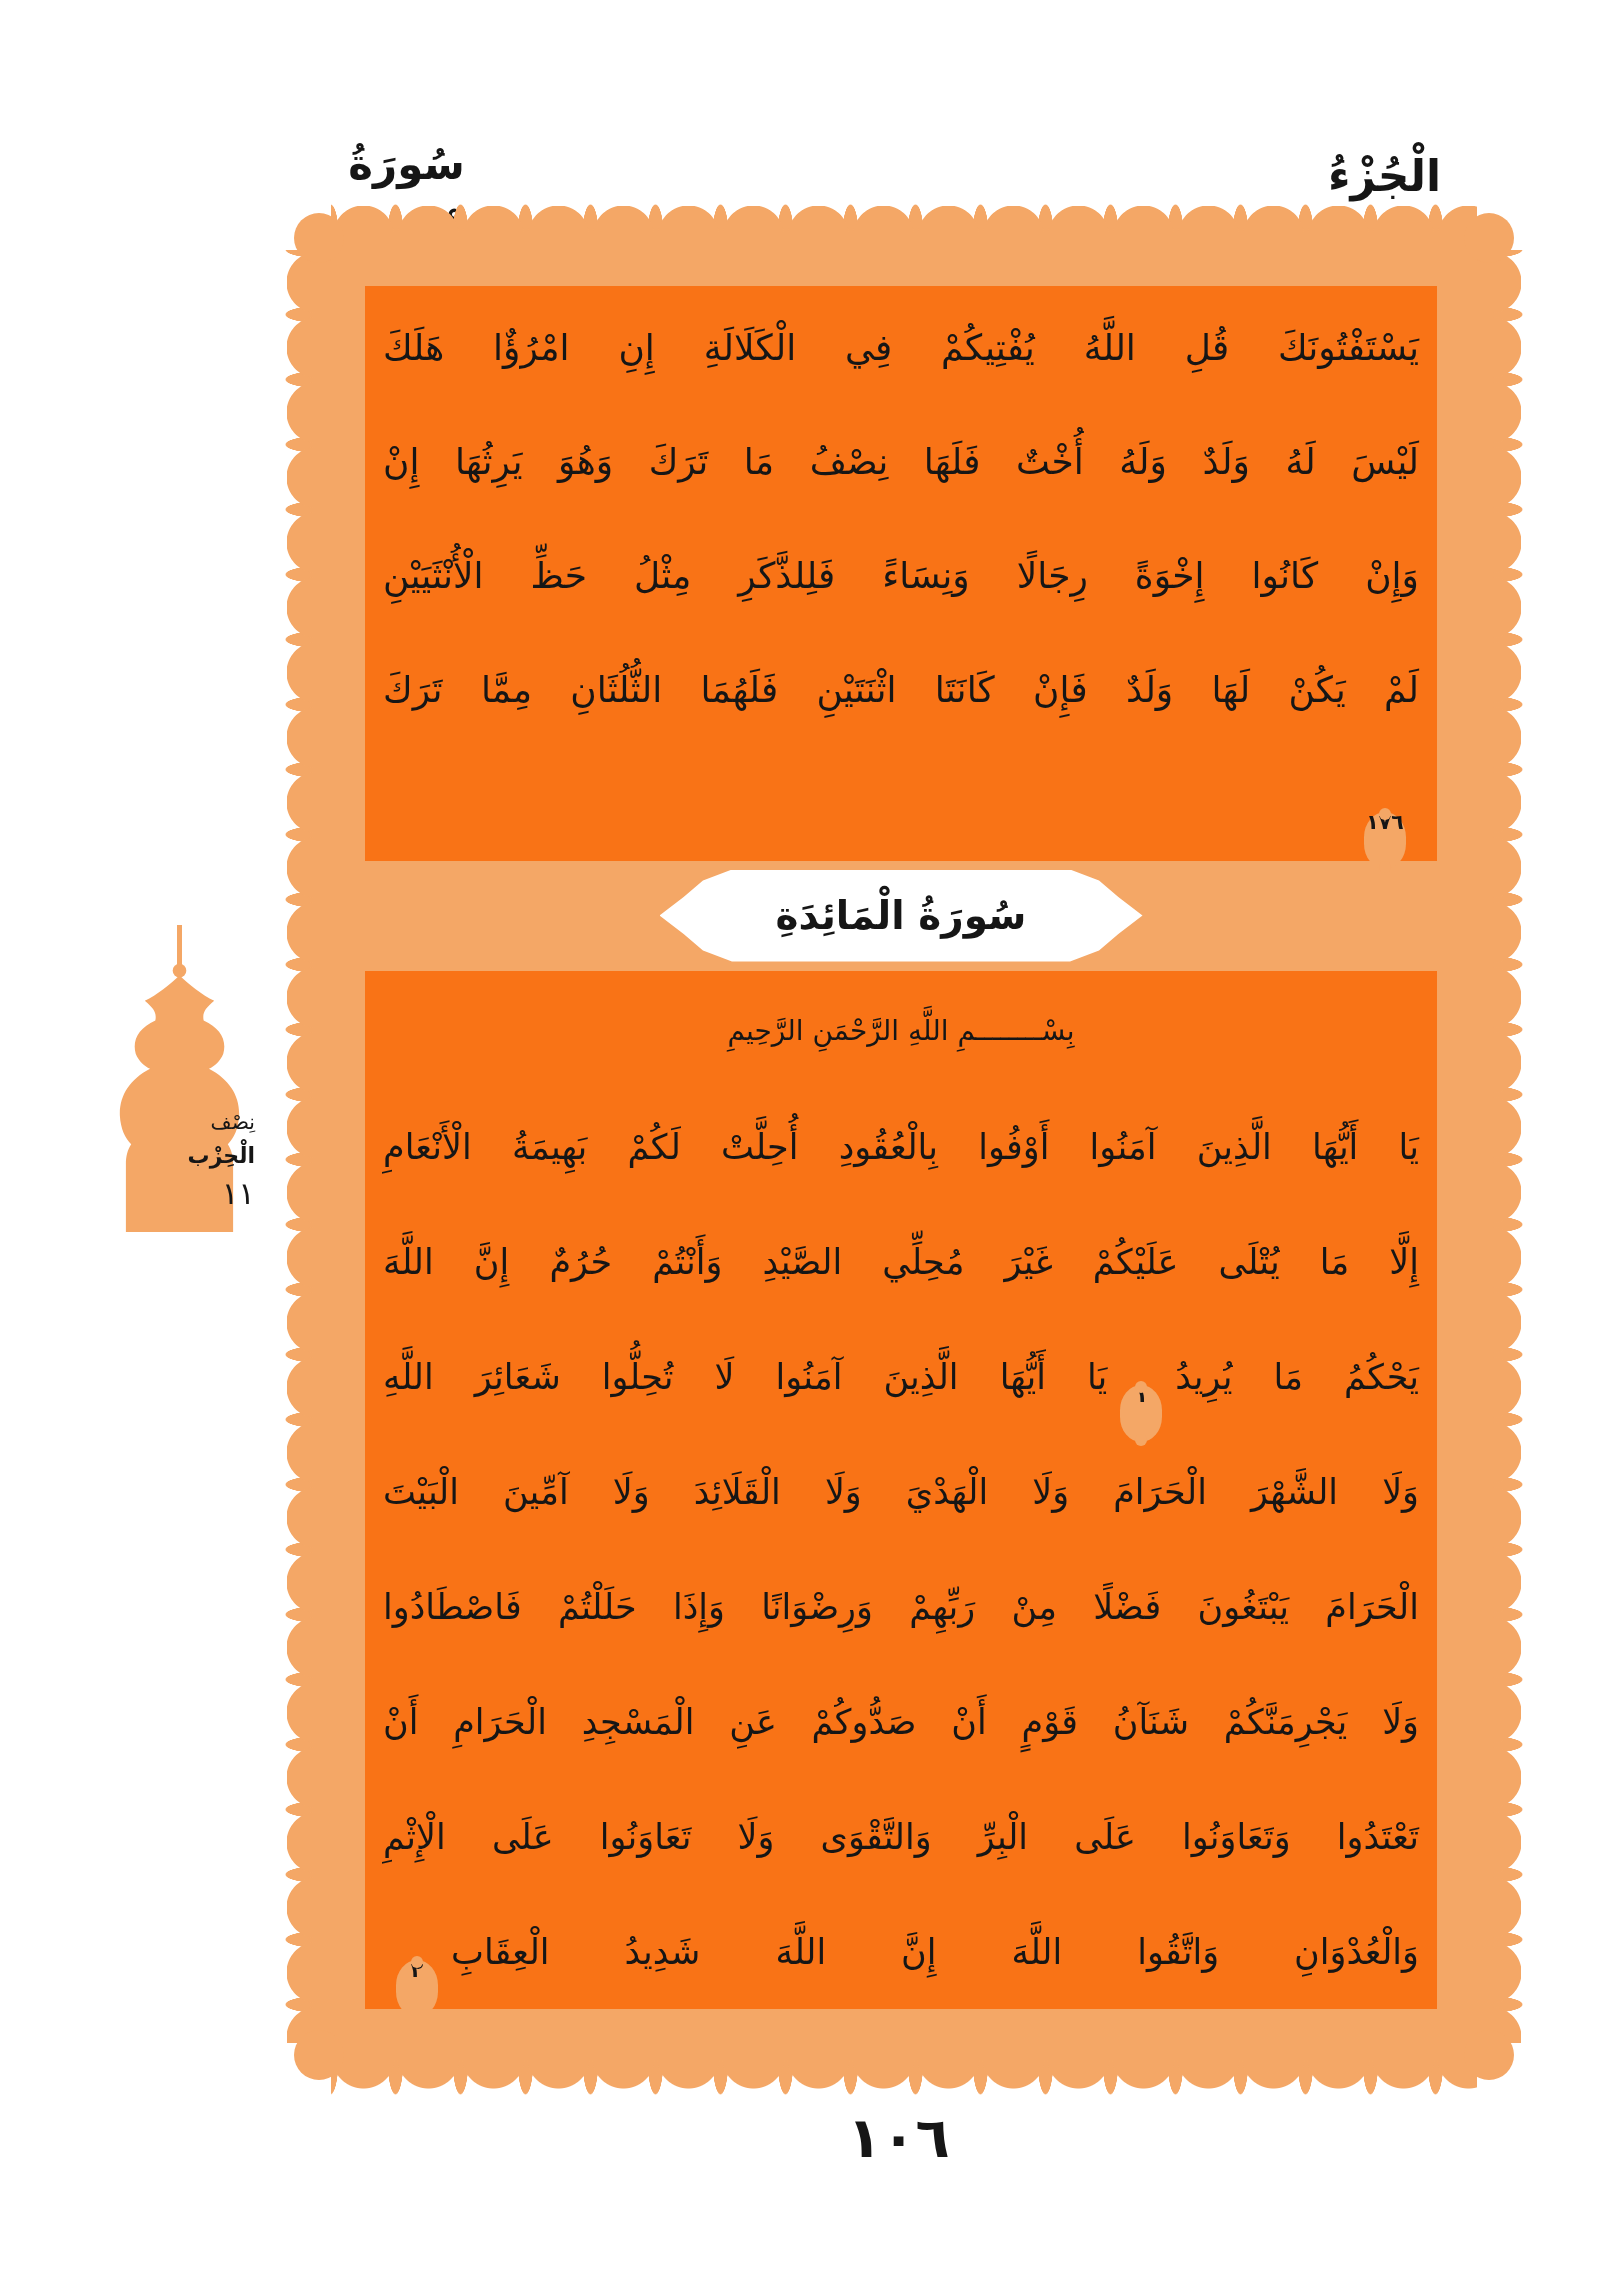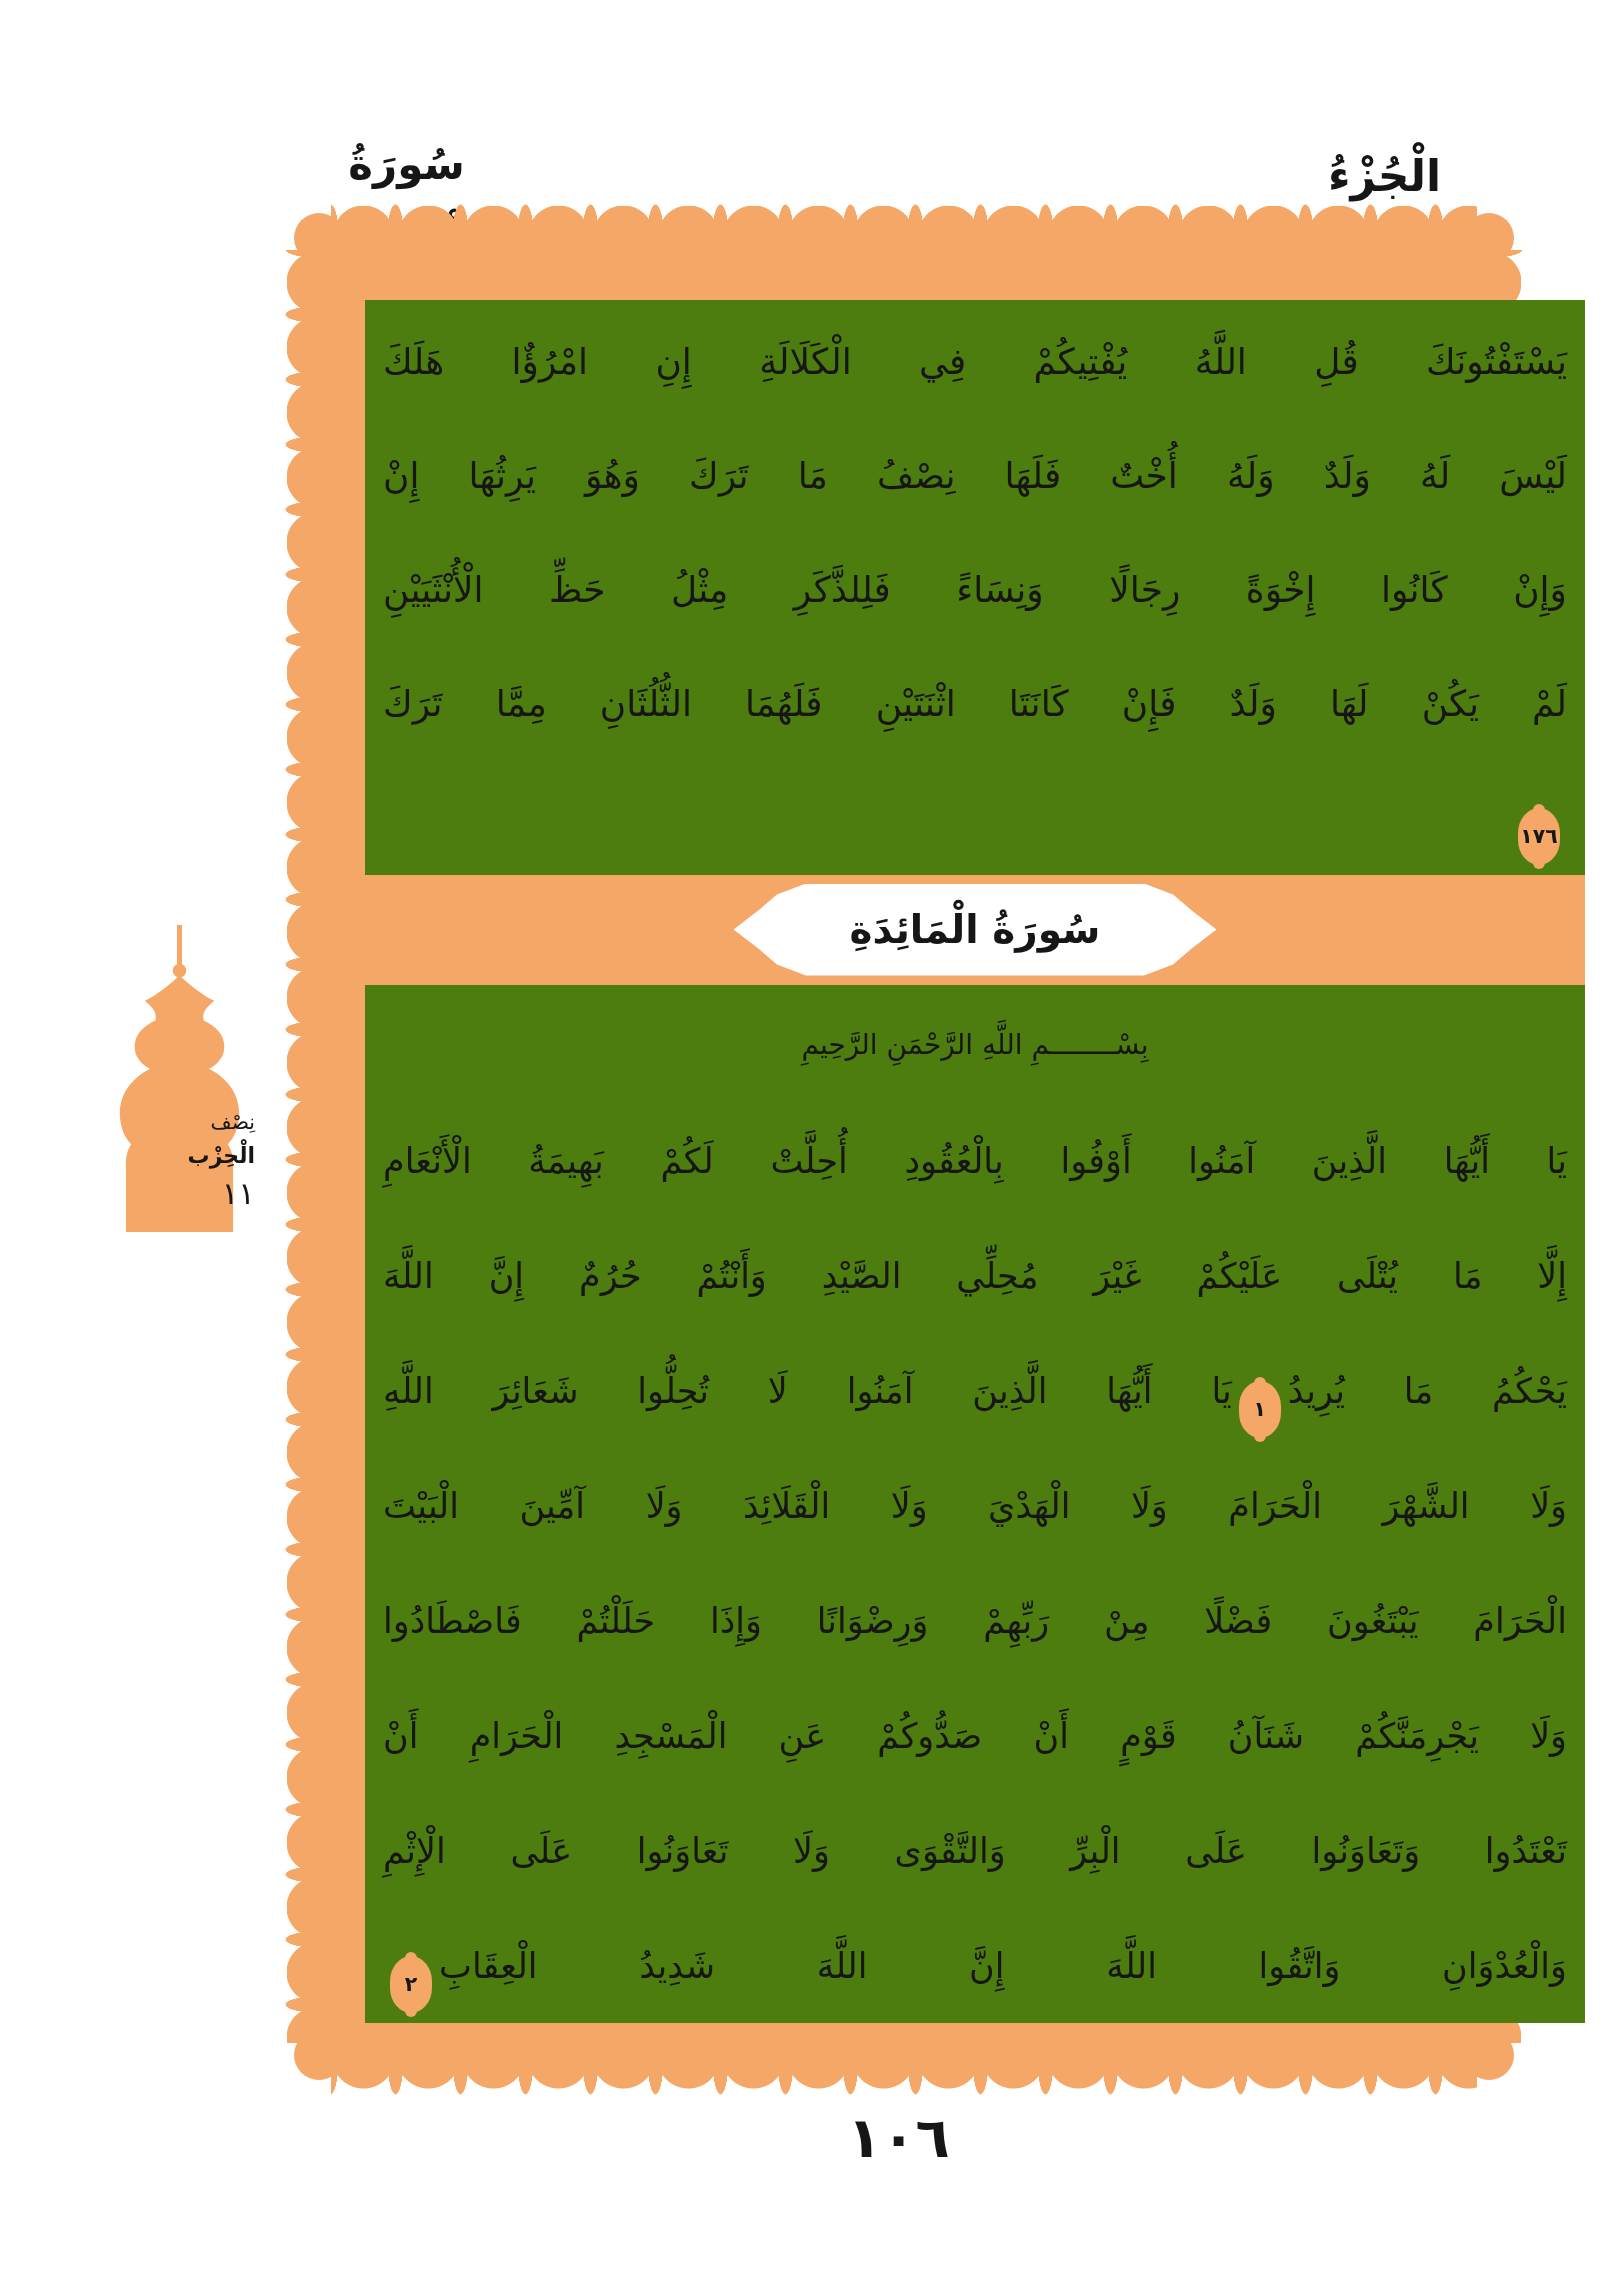--- a/index.html
+++ b/index.html
@@ -47,35 +47,35 @@
   .sc-right-spikes{top:13.6px;bottom:13.6px;right:-42px;width:42px;
     background-image:radial-gradient(ellipse 32px 8.3px at 0% 50%,var(--accent) 96%,transparent 100%);
     background-size:42px 65px;background-position:0 32px;}
   .sc-right-bumps{top:13.6px;bottom:13.6px;right:-30px;width:30px;
     background-image:radial-gradient(circle 31px at 0% 50%,var(--accent) 97%,transparent 100%);
     background-size:30px 65px;}
   .corner{position:absolute;width:50px;height:50px;border-radius:50%;background:var(--accent);}
   .c-tl{left:-22.7px;top:-22.7px;} .c-tr{right:-22.7px;top:-22.7px;}
   .c-bl{left:-22.7px;bottom:-22.7px;} .c-br{right:-22.7px;bottom:-22.7px;}
 
-  .inner{position:absolute;left:48px;top:64px;width:1220px;height:1723px;background:#4d7c0f;}
+  .inner{position:absolute;left:48px;top:50px;width:1072px;height:1723px;background:#f97316;}
   .content{position:absolute;inset:0;padding:4.5px 18px 0;box-sizing:border-box;overflow:hidden;}
 
   
   .qline{
     text-align:justify;text-align-last:justify;
     white-space:nowrap;color:var(--ink);
   }
   .q1 .qline{line-height:114px;font-size:36px;height:114px;}
   .q2 .qline{line-height:115px;font-size:35px;height:115px;}
   .seg{display:inline;}
   .rosette{
-    display:inline-flex;align-items:center;justify-content:center;
+    display:inline-flex;justify-content:center;
     width:42px;height:57px;border-radius:52% 52% 52% 52%/46% 46% 46% 46%;
-    background:var(--accent);vertical-align:-13.6px;margin:0 7px;
+    background:var(--accent);vertical-align:-13.6px;margin:0 13px;
     position:relative;
   }
   .rosette::before,.rosette::after{
     content:"";position:absolute;left:50%;transform:translateX(-50%);
     width:12px;height:12px;background:var(--accent);border-radius:50%;
   }
   .rosette::before{top:-3.8px;} .rosette::after{bottom:-3.8px;}
   .rosette-num{font-size:20.4px;font-weight:bold;color:var(--ink);line-height:1;}
 
   

